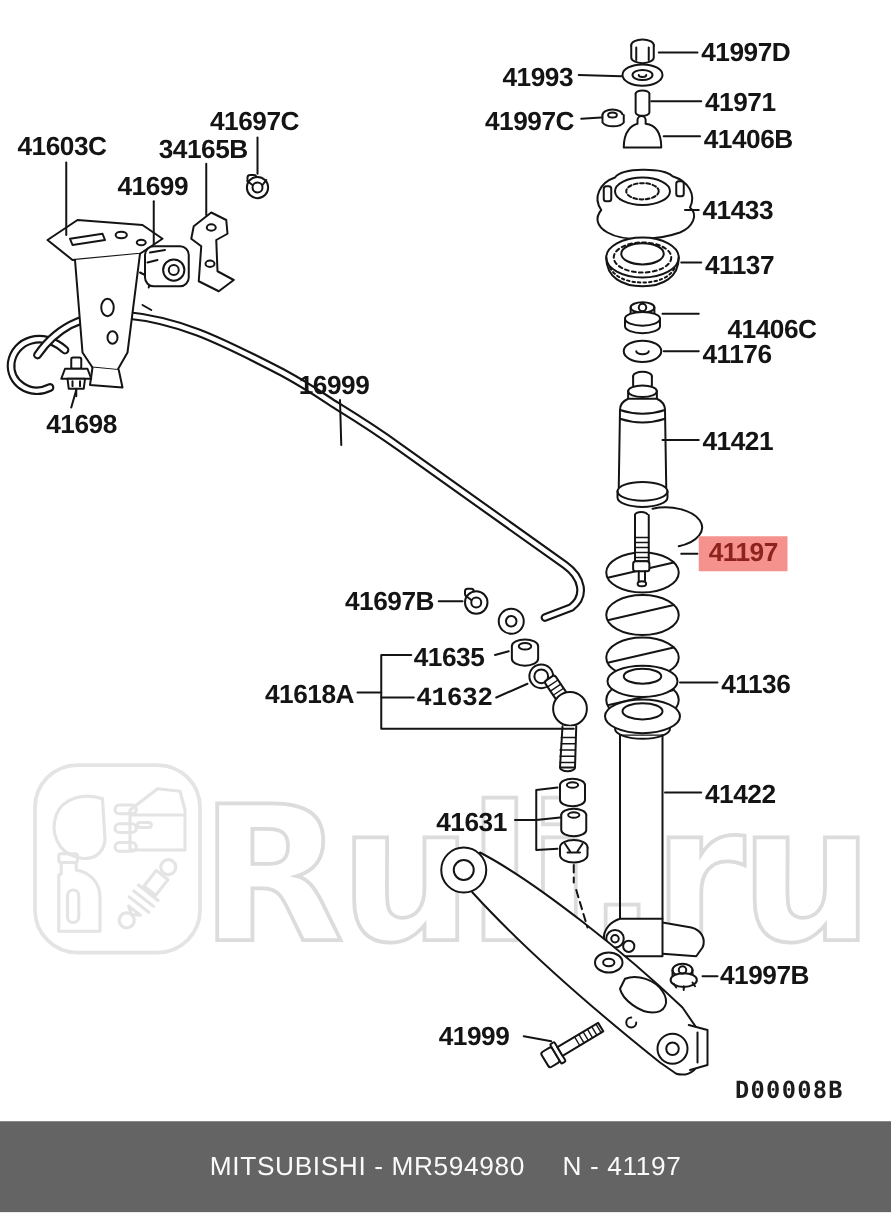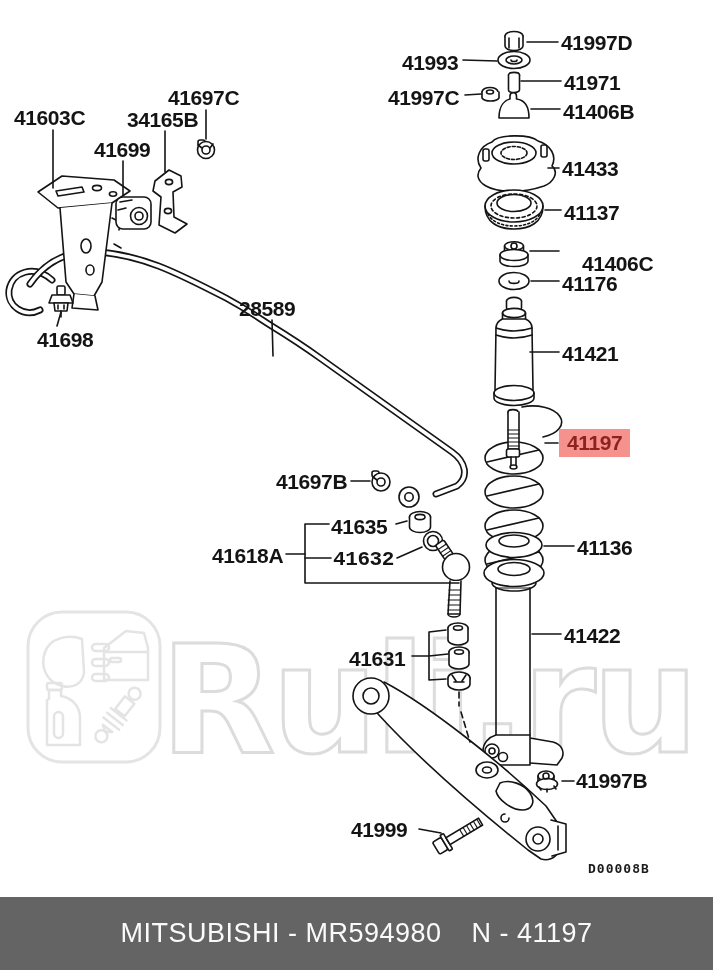--- a/index.html
+++ b/index.html
@@ -15,28 +15,28 @@
   }
   .part-label.highlighted{
     background:var(--highlight-bg,#f5928e);
     color:var(--highlight-text,#8e221c);
     padding:2px 8px 3px 8px;
     left:559px;top:429px;
   }
   #drawing-code{
     position:absolute;left:588px;top:861px;
     font-family:"DejaVu Sans Mono","Liberation Mono",monospace;
-    font-size:13px;font-weight:bold;letter-spacing:1px;color:#1c1c1c;
+    font-size:19px;font-weight:bold;letter-spacing:1px;color:#1c1c1c;
   }
   #footer-bar{
     position:absolute;left:0;bottom:0;width:713px;height:73px;
     background:var(--footer-bg,#646464);
     display:flex;align-items:center;justify-content:center;gap:30px;
     color:var(--footer-text,#fafafa);
-    font-size:27px;letter-spacing:0.5px;
+    font-size:21px;letter-spacing:0.5px;
   }
 </style>
 </head>
 <body>
 
 <div id="stage">
 
   <svg width="713" height="970" viewBox="0 0 713 970">
     <g stroke="#e4e4e4" stroke-width="3" fill="none" stroke-linejoin="round" stroke-linecap="round">
       <rect x="28" y="612" width="132" height="150" rx="34"></rect>
@@ -314,21 +314,21 @@
       </g>
     </g>
   </svg>
 
   <div id="labels-layer">
       <div class="part-label" style="left: 14px; top: 106px;">41603C</div>
       <div class="part-label" style="left: 168px; top: 86px;">41697C</div>
       <div class="part-label" style="left: 127px; top: 108px;">34165B</div>
       <div class="part-label" style="left: 94px; top: 138px;">41699</div>
       <div class="part-label" style="left: 27px; top: 328px; margin-left: 10px;">41698</div>
-      <div class="part-label" style="left: 239px; top: 297px;">28589</div>
+      <div class="part-label" style="left: 239px; top: 297px;">16999</div>
       <div class="part-label" style="left: 402px; top: 51px;">41993</div>
       <div class="part-label" style="left: 561px; top: 31px;">41997D</div>
       <div class="part-label" style="left: 564px; top: 71px;">41971</div>
       <div class="part-label" style="left: 388px; top: 86px;">41997C</div>
       <div class="part-label" style="left: 563px; top: 100px;">41406B</div>
       <div class="part-label" style="left: 562px; top: 157px;">41433</div>
       <div class="part-label" style="left: 564px; top: 201px;">41137</div>
       <div class="part-label" style="left: 562px; top: 252px; margin-left: 20px;">41406C</div>
       <div class="part-label" style="left: 562px; top: 272px;">41176</div>
       <div class="part-label" style="left: 562px; top: 342px;">41421</div>

